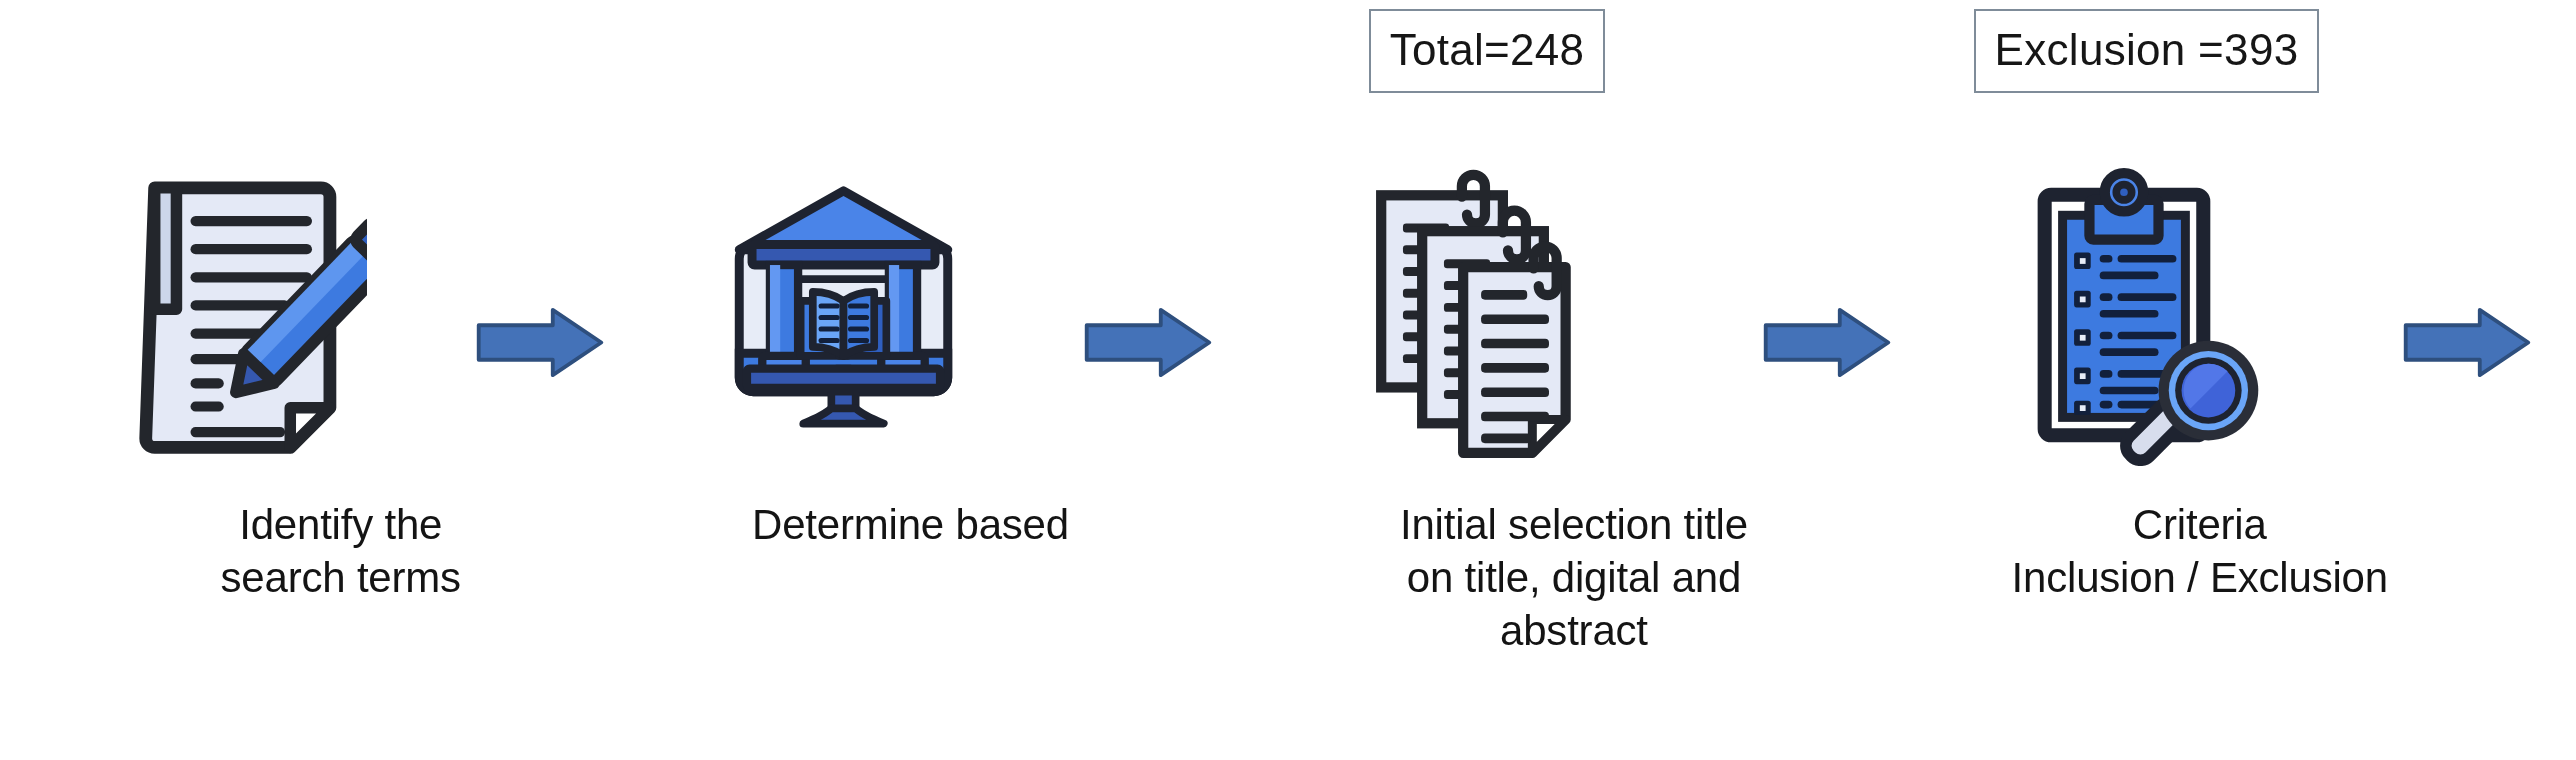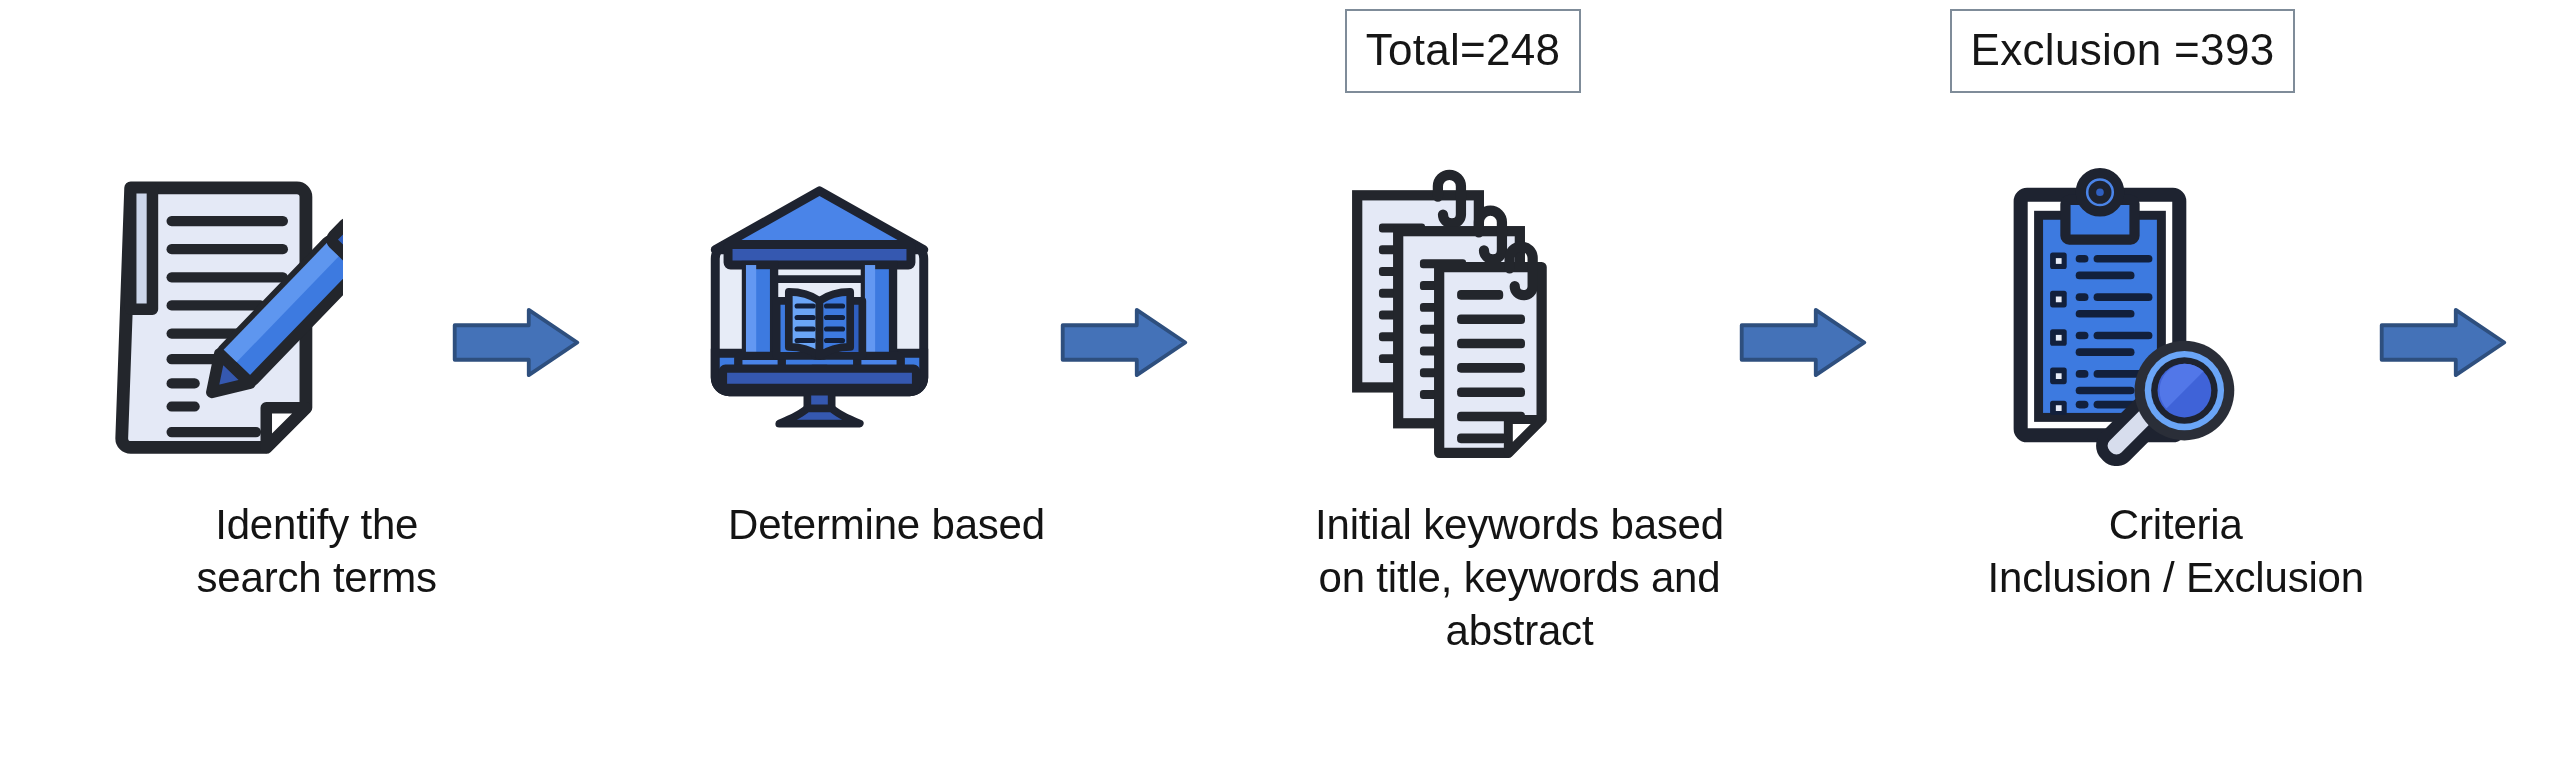--- a/index.html
+++ b/index.html
@@ -85,21 +85,21 @@
     height: 761px;
     display: flex;
     align-items: flex-start;
     justify-content: center;
     padding-top: 301px;
     box-sizing: border-box;
   }
   .arrow-svg { display: block; }
 
   
-  .col-w1 { width: 442px; }
+  .col-w1 { width: 442px; padding-left: 24px; }
   .col-w2 { width: 461px; }
   .col-w3 { width: 532px; }
   .col-w4 { width: 493px; }
   .col-w5 { width: 474px; }
   .arrow-w { width: 147px; }
 
   .icon-wrap { position: relative; }
 </style>
 </head>
 <body>
@@ -258,22 +258,22 @@
             <rect x="200" y="352" width="106" height="15" rx="6"></rect>
             <rect x="200" y="390" width="106" height="15" rx="6"></rect>
             <rect x="200" y="424" width="78" height="15" rx="6"></rect>
           </g>
 
           <path d="M282 166 v-16 a18 18 0 0 1 36 0 v44 a14 14 0 0 1 -28 0" fill="none" stroke="#23262c" stroke-width="16" stroke-linecap="round"></path>
         </svg>
       </div>
     </div>
     <div class="label">
-      <div>Initial keywords based</div>
-      <div>on title, keywords and</div>
+      <div>Initial selection title</div>
+      <div>on title, digital and</div>
       <div>abstract</div>
     </div>
   </div>
 
   <div class="arrow-cell arrow-w">
     <svg class="arrow-svg" width="128" height="83" viewBox="0 0 200 130" xmlns="http://www.w3.org/2000/svg">
       <path d="M4 38 H120 V14 L196 65 L120 116 V92 H4 Z" fill="#4472b8" stroke="#2e4f7e" stroke-width="6" stroke-linejoin="round"></path>
     </svg>
   </div>
 

